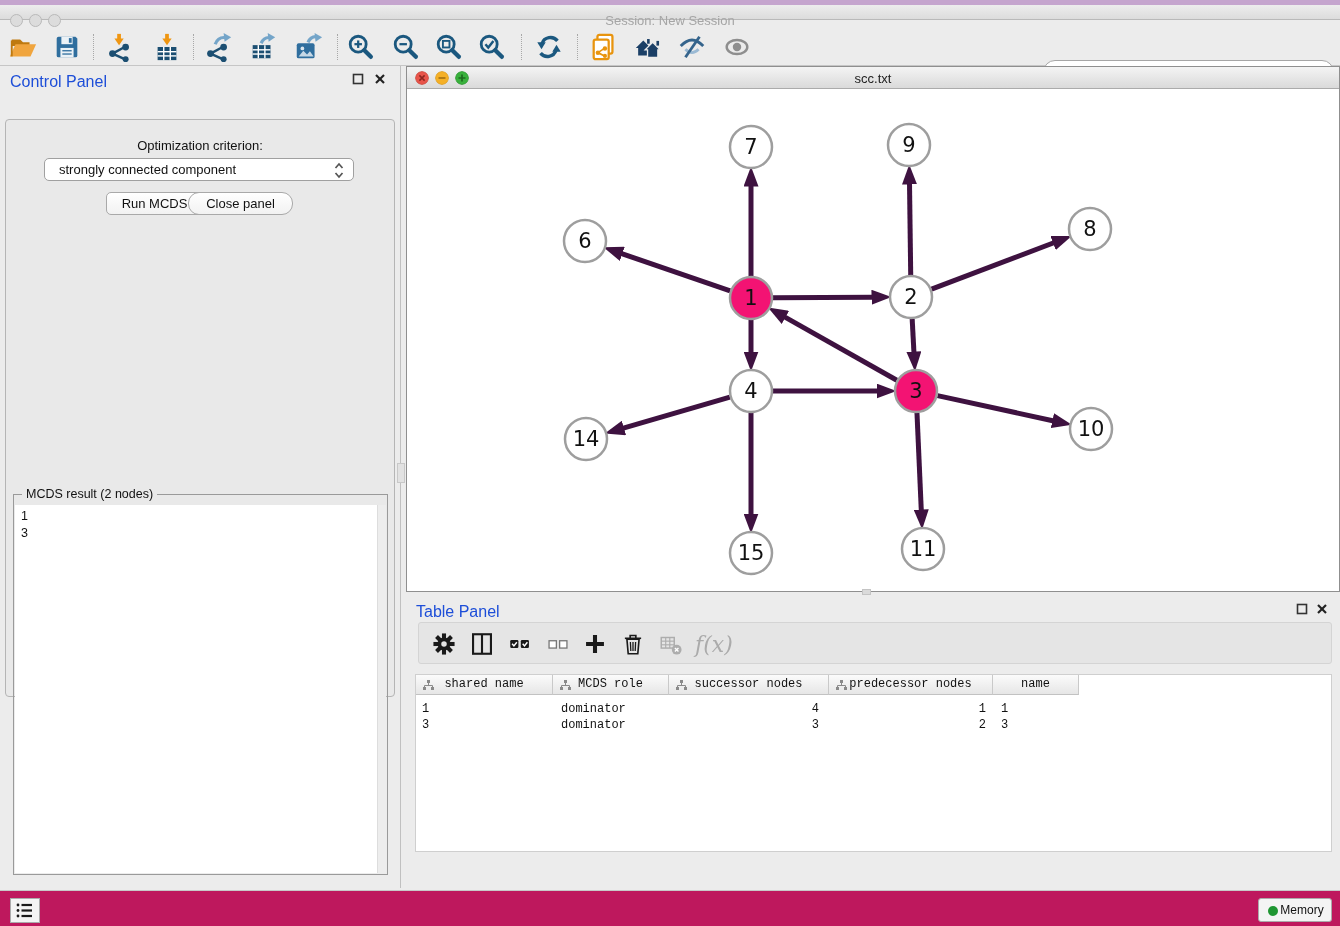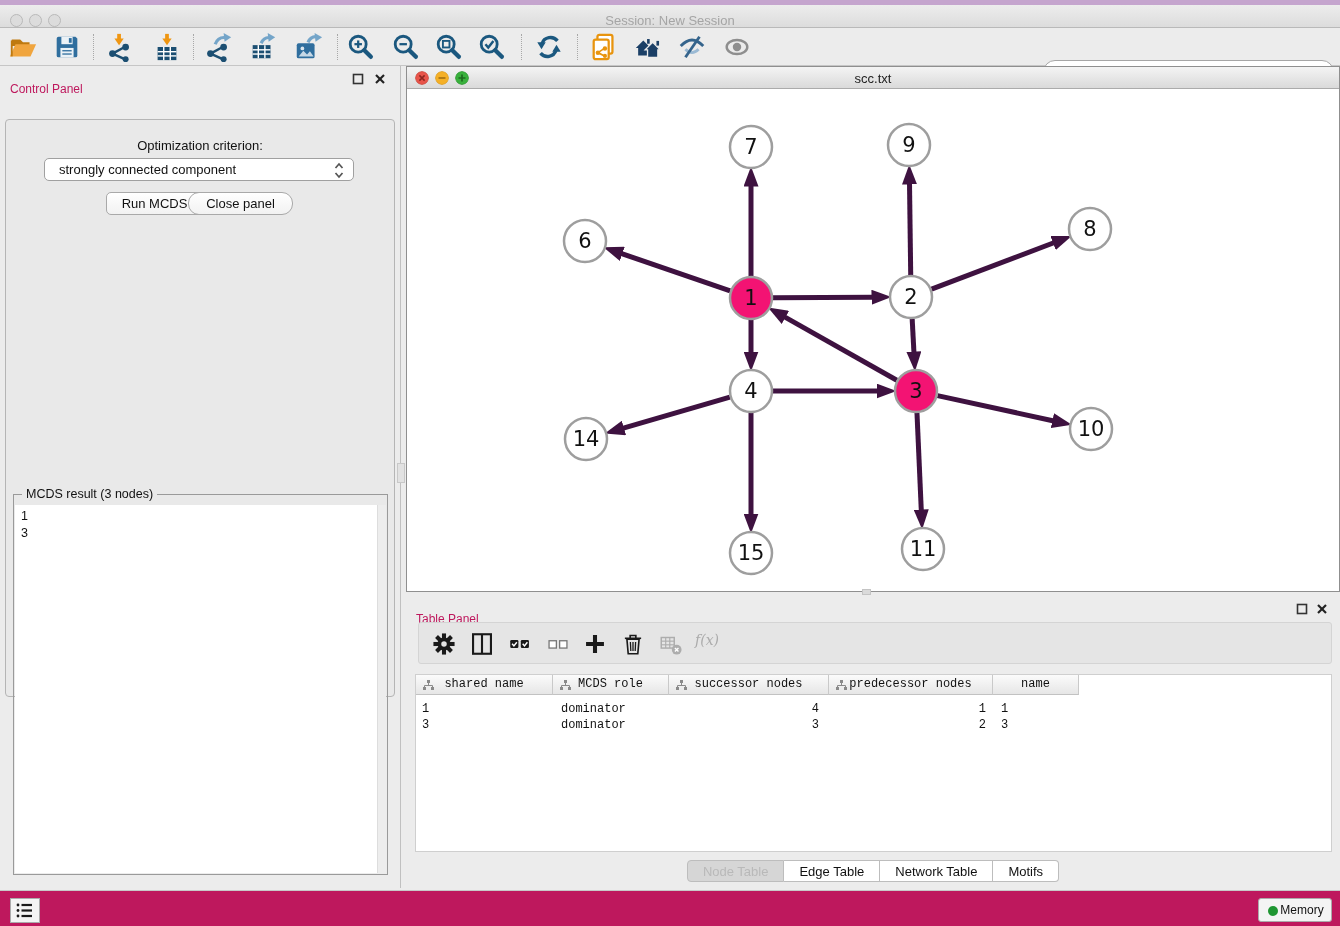--- a/index.html
+++ b/index.html
@@ -1,32 +1,32 @@
 <!DOCTYPE html>
 <html><head>
 <meta charset="utf-8">
 <style>
   * { margin:0; padding:0; box-sizing:border-box; }
   html,body { width:1340px; height:926px; font-family:"Liberation Sans",sans-serif; background:#ECECEC; overflow:hidden; position:relative; }
 
   
-  .titlebar { position:absolute; left:0; top:0; width:1340px; height:28px;
+  .titlebar { position:absolute; left:0; top:0; width:1340px; height:20px;
     background:linear-gradient(#EDEDED,#DCDCDC); border-top:5px solid #C5A5CE; border-bottom:1px solid #B9B9B9; }
   .titlebar-text { position:absolute; left:0; right:0; top:8px; text-align:center; font-size:13px; color:#A5A5A5; }
   .tl-dot { position:absolute; top:9px; width:13px; height:13px; border-radius:50%; background:#DCDCDC; border:1px solid #B9B9B9; }
 
   .toolbar { position:absolute; left:0; top:28px; width:1340px; height:38px; background:#ECECEC; border-bottom:1px solid #C6C6C6; }
   .tb-icon { position:absolute; top:4px; width:30px; height:30px; }
   .tb-sep { position:absolute; top:6px; width:0; height:26px; border-left:1px dotted #A8A8A8; }
   .searchbox { position:absolute; left:1043px; top:32px; width:291px; height:24px; background:#fff; border:1px solid #A6A6A6; border-radius:12px; }
   .searchbox svg { position:absolute; left:7px; top:4px; }
 
   
   .cpanel { position:absolute; left:0; top:66px; width:401px; height:822px; background:#ECECEC; border-right:1px solid #C0C0C0; }
-  .panel-title { position:absolute; left:10px; top:7px; font-size:12px; color:#be185d;margin-top:9px; }
+  .panel-title { position:absolute; left:10px; top:7px; font-size:16px; color:#1d4ed8; }
   .win-btn { position:absolute; top:7px; width:12px; height:12px; cursor:default; }
 
   .cp-tabs { position:absolute; left:78px; top:31px; height:23px; display:flex; }
   .cp-tab { height:23px; padding:0 17px; font-size:13px; line-height:22px; background:#FFFFFF; color:#111;
     border:1px solid #BDBDBD; border-left:none; }
   .cp-tab:first-child { border-left:1px solid #BDBDBD; border-radius:4px 0 0 4px; }
   .cp-tab.active { background:#E0E0E0; color:#C2C2C2; border-radius:0 4px 0 0; border-bottom-color:#E0E0E0; }
 
   .cp-body { position:absolute; left:5px; top:53px; width:390px; height:578px; background:#E9E9E9; border:1px solid #B5B5B5; border-radius:4px; }
   .opt-label { position:absolute; left:0; right:0; top:18px; text-align:center; font-size:13px; color:#111; }
@@ -47,21 +47,21 @@
   .traffic { position:absolute; top:4px; width:14px; height:14px; border-radius:50%; }
   .net-canvas { position:absolute; left:0; top:22px; right:0; bottom:0; background:#fff; }
 
   .vsplit-handle { position:absolute; left:397px; top:463px; width:8px; height:20px; background:#E2E2E2; border:1px solid #C8C8C8; }
   .hsplit-handle { position:absolute; left:862px; top:589px; width:9px; height:6px; background:#DADADA; border:1px solid #C4C4C4; }
 
   
   .tpanel { position:absolute; left:406px; top:596px; width:934px; height:292px; background:#ECECEC; }
   .tp-toolbar { position:absolute; left:12px; top:26px; right:8px; height:42px; background:#E5E5E5; border:1px solid #D4D4D4; border-radius:3px; }
   .tp-icon { position:absolute; top:8px; width:26px; height:26px; }
-  .fx-label { position:absolute; left:276px; top:9px; font-family:"DejaVu Serif",serif; font-style:italic; font-size:14px; color:#ABABAB; }
+  .fx-label { position:absolute; left:276px; top:9px; font-family:"DejaVu Serif",serif; font-style:italic; font-size:22px; color:#ABABAB; }
 
   .ntable { position:absolute; left:9px; top:78px; right:8px; height:178px; background:#fff; border:1px solid #CFCFCF;font-family:Liberation Mono, monospace; }
   .ntable-header { position:absolute; left:0; top:0; height:20px; display:flex; }
   .th-cell { position:relative; height:20px; background:linear-gradient(#FBFBFB,#E6E6E6); border-right:1px solid #C9C9C9; border-bottom:1px solid #C2C2C2;
     font-size:12px; color:#111; text-align:center; line-height:19px; }
   .th-cell svg { position:absolute; left:7px; top:5px; }
   .t-row { position:absolute; left:0; height:16px; font-size:12px; color:#111; }
   .t-cell { position:absolute; top:0; height:16px; line-height:16px; }
 
   .tp-tabs { position:absolute; left:0; right:0; top:264px; display:flex; justify-content:center; }
@@ -235,21 +235,21 @@
       <span>strongly connected component</span>
       <svg class="select-chevrons" width="12" height="17" viewBox="0 0 12 17">
         <path d="M2.5 6 L6 2 L9.5 6" stroke="#555" stroke-width="1.7" fill="none"></path>
         <path d="M2.5 11 L6 15 L9.5 11" stroke="#555" stroke-width="1.7" fill="none"></path>
       </svg>
     </div>
     <div class="cp-btn" style="left:100px; width:97px;">Run MCDS</div>
     <div class="cp-btn" style="left:182px; width:105px;border-radius:11px;">Close panel</div>
 
     <div class="result-group">
-      <div class="result-legend">MCDS result (3 nodes)</div>
+      <div class="result-legend">MCDS result (2 nodes)</div>
       <div class="result-textarea">1
 3</div>
       <div class="result-scrollbar"></div>
     </div>
   </div>
 </div>
 
 <div class="vsplit-handle"></div>
 
 <div class="netwin">
@@ -464,26 +464,20 @@
     </div>
     <div class="t-row" style="top:42px">
       <div class="t-cell" style="left:6px;  width:125px; text-align:left">3</div>
       <div class="t-cell" style="left:145px;width:100px; text-align:left">dominator</div>
       <div class="t-cell" style="left:253px;width:150px; text-align:right">3</div>
       <div class="t-cell" style="left:413px;width:157px; text-align:right">2</div>
       <div class="t-cell" style="left:585px;width:70px;  text-align:left">3</div>
     </div>
   </div>
 
-  <div class="tp-tabs">
-    <div class="tp-tab active">Node Table</div>
-    <div class="tp-tab">Edge Table</div>
-    <div class="tp-tab">Network Table</div>
-    <div class="tp-tab">Motifs</div>
-  </div>
 </div>
 
 <div class="statusbar">
   <div class="list-button">
     <svg width="28" height="23" viewBox="0 0 28 23">
       <g fill="#1A1A1A">
         <circle cx="7" cy="6" r="1.4"></circle>
           <circle cx="7" cy="11.5" r="1.4"></circle>
           <circle cx="7" cy="17" r="1.4"></circle>
       </g>

